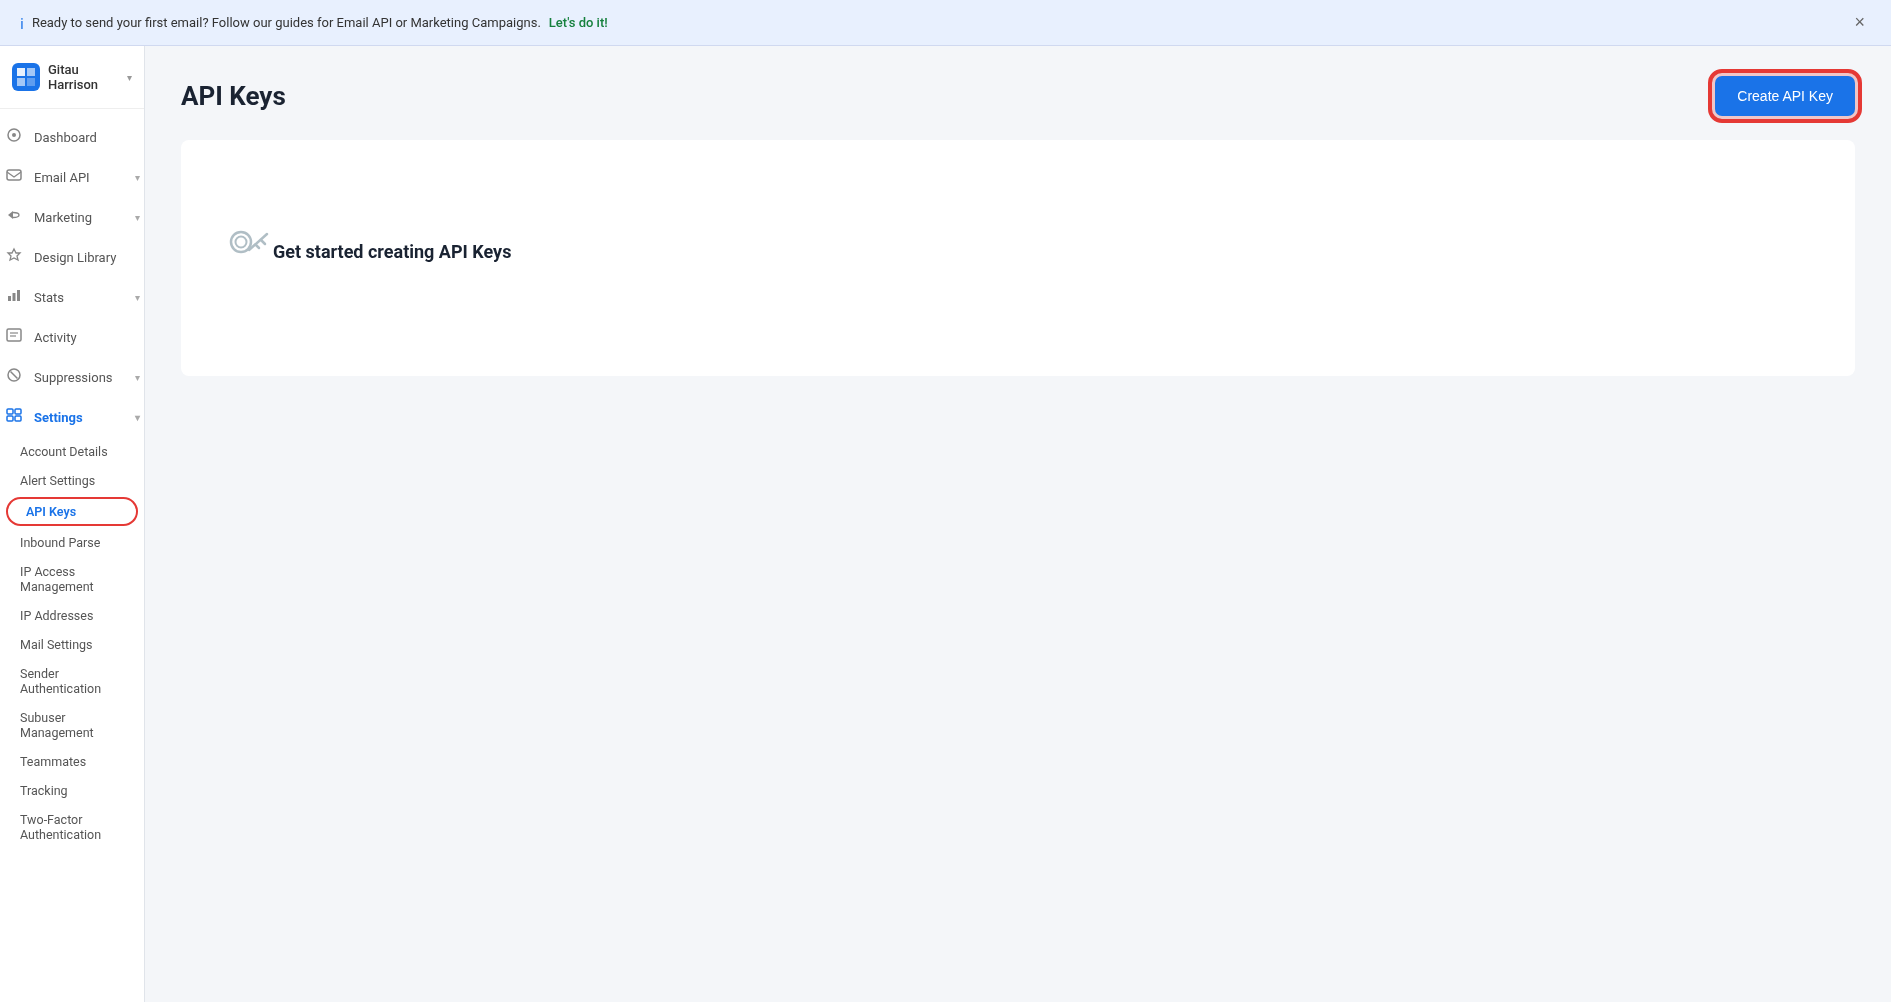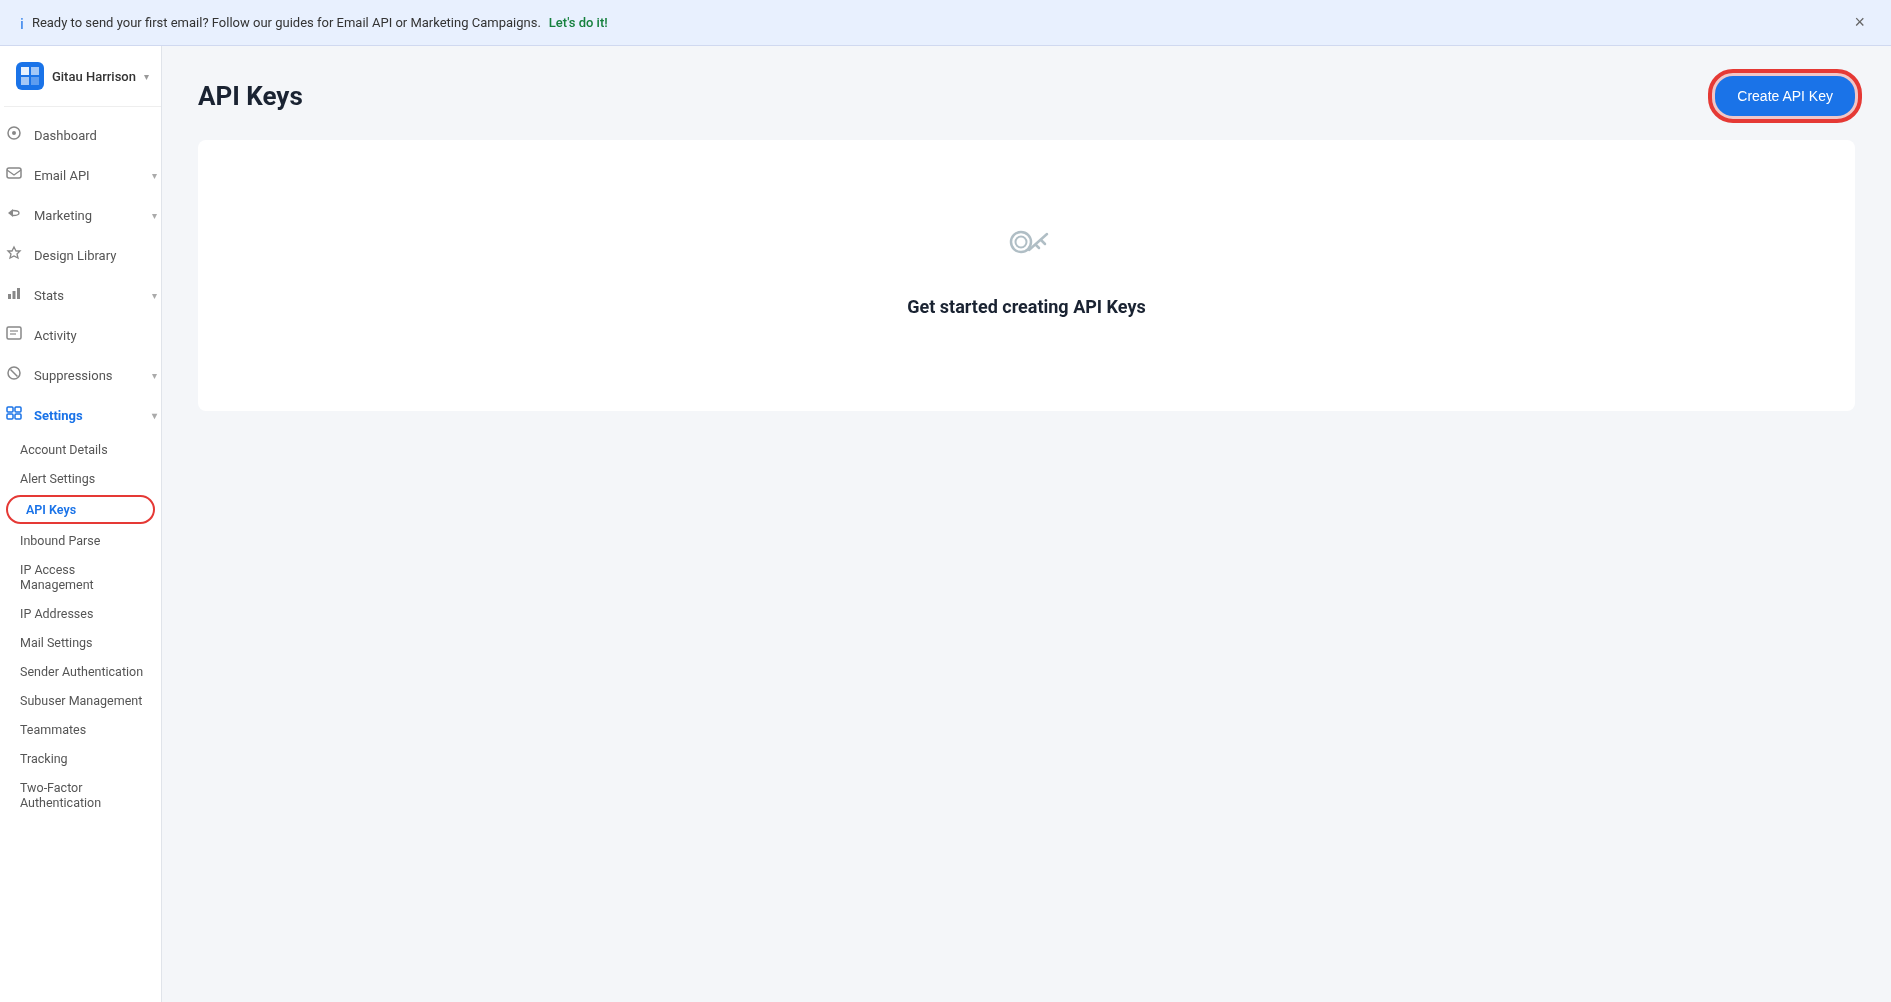--- a/index.html
+++ b/index.html
@@ -20,28 +20,27 @@
     .top-banner .banner-left { display: flex; align-items: center; gap: 8px; }
     .top-banner .info-icon { color: #1a73e8; font-size: 15px; }
     .top-banner a { color: #15803d; text-decoration: none; font-weight: 500; }
     .top-banner .close-btn { background: none; border: none; cursor: pointer; font-size: 18px; color: #666; padding: 2px 6px; }
 
     
     .app-body { display: flex; flex: 1; overflow: hidden; }
 
     
     .sidebar {
-      width: 162px;
+      width: 145px;
       background: #fff;
       border-right: 1px solid #e0e4ea;
       display: flex;
       flex-direction: column;
       overflow-y: auto;
       flex-shrink: 0;
-      align-items: flex-end;
     }
     .sidebar-header {
       padding: 16px 12px;
       display: flex;
       align-items: center;
       gap: 8px;
       border-bottom: 1px solid #eee;
       cursor: pointer;
     }
     .sidebar-logo {
@@ -110,36 +109,36 @@
     .page-title {
       font-size: 26px;
       font-weight: 700;
       color: #1a2332;
     }
     .create-btn {
       background: #1a73e8;
       color: white;
       border: none;
       padding: 12px 22px;
-      border-radius: 18px;
+      border-radius: 7px;
       font-size: 14px;
       font-weight: 500;
       cursor: pointer;
       outline: 4px solid #e53935;
       outline-offset: 3px;
       box-shadow: 0 0 0 6px rgba(229,57,53,0.25);
     }
 
     
     .empty-card {
       background: #fff;
       border-radius: 8px;
       padding: 80px 40px;
       display: flex;
-      flex-direction: column;
+      flex-direction: row;
       align-items: center;
       text-align: center;
       min-height: 220px;
     }
     .key-icon-wrap {
       margin-bottom: 20px;
     }
     .key-icon-svg { width: 52px; height: 52px; }
     .empty-title {
       font-size: 18px;

